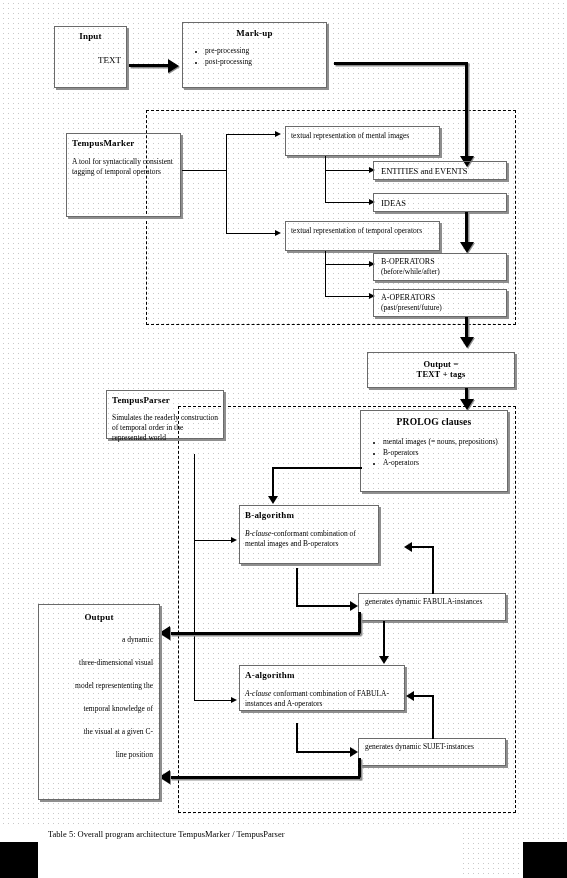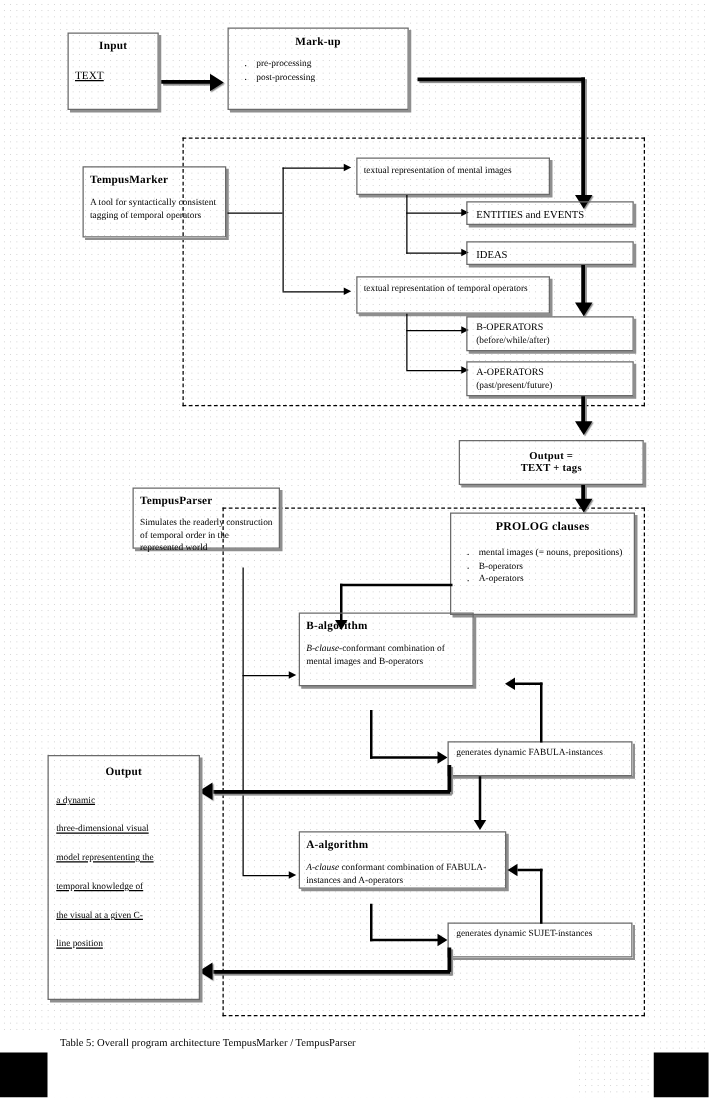--- a/index.html
+++ b/index.html
@@ -80,21 +80,21 @@
         border-right:8px solid #000;}
 
   .dashbox{
     position:absolute;box-sizing:border-box;
     border:1.5px dashed #000;background:transparent;
   }
   .caption{
     position:absolute;font-size:8.5px;color:#000;white-space:nowrap;
   }
   .it{font-style:italic;text-align:right;}
-  .ctr{text-align:left;text-decoration:underline;}
+  .ctr{text-align:right;}
 </style>
 </head>
 <body>
 
 <div id="canvas">
 
   <div class="dashbox" style="left:146px;top:110px;width:370px;height:215px;"></div>
   <div class="dashbox" style="left:178px;top:406px;width:338px;height:407px;"></div>
 
   <div class="box shadowed pad" style="left:54px;top:26px;width:73px;height:62px;">
@@ -110,21 +110,21 @@
     <ul class="bul" style="margin-top:8px;">
       <li>pre-processing</li>
       <li>post-processing</li>
     </ul>
   </div>
 
   <div class="tln tlnh" style="left:334px;top:62px;width:134px;"></div>
   <div class="tln tlnv" style="left:465px;top:62px;height:98px;"></div>
   <div class="tah-d" style="left:459.5px;top:156px;"></div>
 
-  <div class="box shadowed pad" style="left:66px;top:133px;width:115px;height:57px;">
+  <div class="box shadowed pad" style="left:66px;top:133px;width:115px;height:84px;">
     <span class="ttl left">TempusMarker</span>
     <span class="bd" style="margin-top:9px;">A tool for syntactically consistent tagging of temporal operators</span>
   </div>
 
   <div class="ln lnh" style="left:182px;top:170px;width:44px;"></div>
   <div class="ln lnv" style="left:226px;top:134px;height:99px;"></div>
   <div class="ln lnh" style="left:226px;top:134px;width:50px;"></div>
   <div class="ah-r" style="left:275px;top:130.5px;"></div>
   <div class="ln lnh" style="left:226px;top:233px;width:50px;"></div>
   <div class="ah-r" style="left:275px;top:229.5px;"></div>
@@ -196,21 +196,21 @@
       <li>mental images (= nouns, prepositions)</li>
       <li>B-operators</li>
       <li>A-operators</li>
     </ul>
   </div>
 
   <div class="mln mlnh" style="left:272px;top:467px;width:90px;"></div>
   <div class="mln mlnv" style="left:272px;top:467px;height:33px;"></div>
   <div class="mah-d" style="left:268px;top:496px;"></div>
 
-  <div class="box shadowed pad" style="left:239px;top:490px;width:140px;height:59px;">
+  <div class="box shadowed pad" style="left:239px;top:505px;width:140px;height:59px;">
     <span class="ttl left">B-algorithm</span>
     <span class="bd" style="margin-top:9px;">
       <em class="it">B-clause</em><span>-conformant combination of mental images and B-operators</span>
     </span>
   </div>
 
   <div class="mln mlnv" style="left:296px;top:568px;height:39px;"></div>
   <div class="mln mlnh" style="left:296px;top:605px;width:56px;"></div>
   <div class="mah-r" style="left:350px;top:601px;"></div>
 

